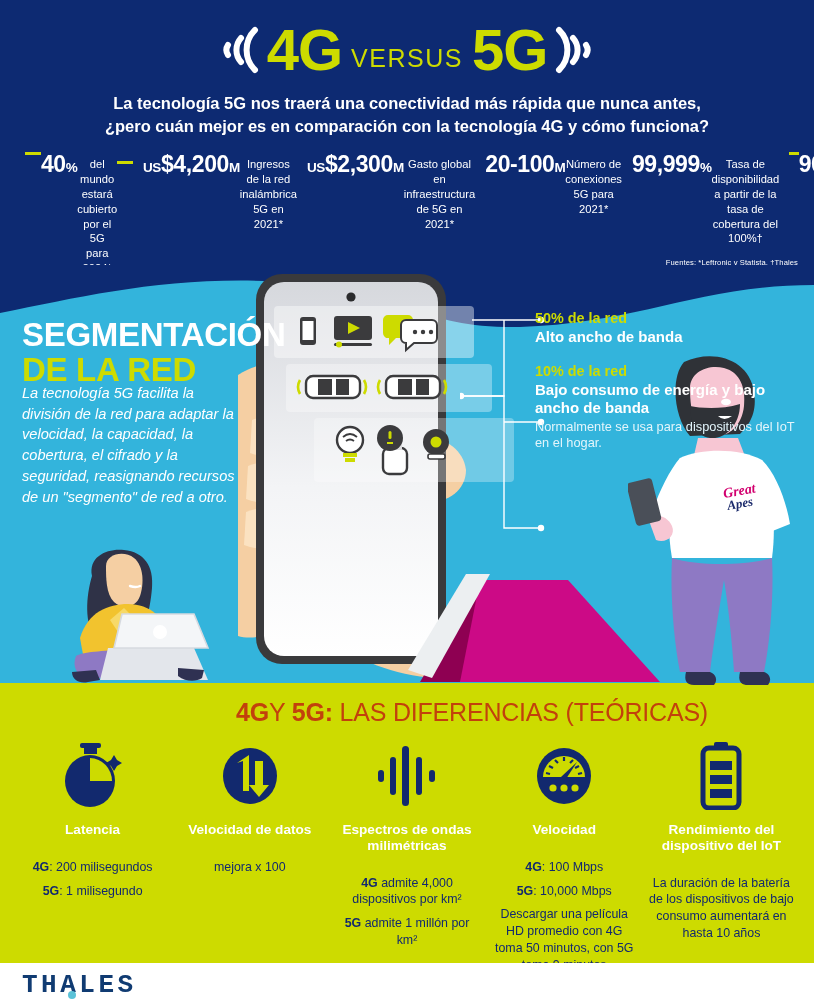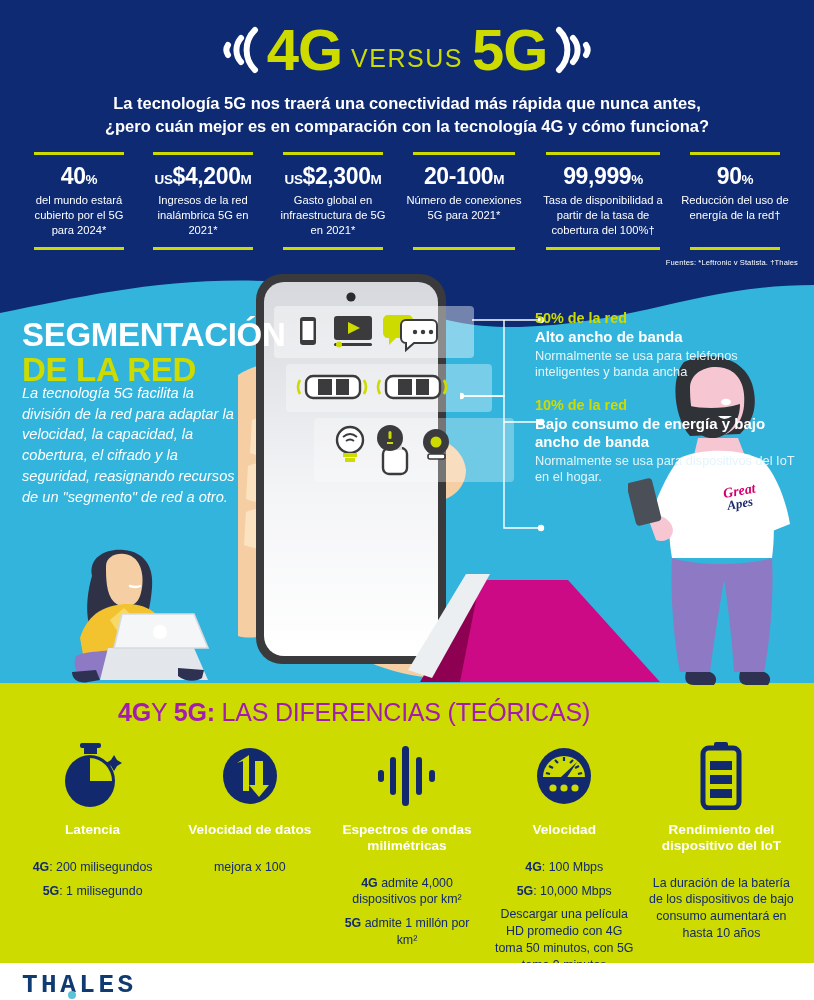--- a/index.html
+++ b/index.html
@@ -48,21 +48,21 @@
     line-height: 1.42;
   }
 
   
   .stats-row {
     position: absolute; left: 20px; top: 152px;
     width: 774px; display: flex; align-items: stretch;
   }
   .stat {
     flex: 1 1 0; padding: 0 5px;
-    display: flex; flex-direction: column; align-items: center;
+    display: flex; flex-direction: row; align-items: flex-start;
     text-align: center;
   }
   .stat .rule {
     width: 84%; height: 3px; background: #cddb00;
   }
   .stat .rule.top { margin-bottom: 9px; }
   .stat .rule.bot { margin-top: 9px; }
   .stat .big {
     color: #ffffff; font-weight: 700; font-size: 23px;
     line-height: 1.05; white-space: nowrap; letter-spacing: -0.4px;
@@ -119,21 +119,21 @@
   .man { position: absolute; left: 628px; top: 352px; width: 180px; height: 335px; z-index: 5; }
   .pink-wedge { position: absolute; left: 398px; top: 574px; width: 300px; height: 112px; z-index: 5; }
 
   
   .green-band {
     position: absolute; left: 0; top: 683px;
     width: 814px; height: 280px; background: #cddb00;
   }
   .green-title {
     position: absolute; left: 0; top: 700px; width: 708px;
-    text-align: center; color: #a21caf;
+    text-align: right; color: #c2410c;
     font-size: 25px; line-height: 1; letter-spacing: -0.2px;
   }
   .green-title b { font-weight: 700; }
   .green-title .reg { font-weight: 400; }
 
   .cols {
     position: absolute; left: 14px; top: 742px; width: 786px;
     display: flex; align-items: flex-start;
   }
   .col { flex: 1 1 0; padding: 0 6px; text-align: center; }
@@ -345,21 +345,20 @@
       <circle cx="81" cy="122" r="3.2" fill="#ffffff"></circle>
       <circle cx="81" cy="228" r="3.2" fill="#ffffff"></circle>
       <circle cx="1" cy="96" r="3.2" fill="#ffffff"></circle>
     </svg>
   </div>
 
   <div class="callouts">
     <div class="callout">
       <div class="pct">50% de la red</div>
       <div class="head">Alto ancho de banda</div>
-      <div class="sub">Normalmente se usa para teléfonos inteligentes y banda ancha</div>
     </div>
     <div class="callout">
       <div class="pct">10% de la red</div>
       <div class="head">Bajo consumo de energía y bajo ancho de banda</div>
       <div class="sub">Normalmente se usa para dispositivos del IoT en el hogar.</div>
     </div>
   </div>
 
   <div class="man">
     <svg width="180" height="335" viewBox="0 0 180 335">

